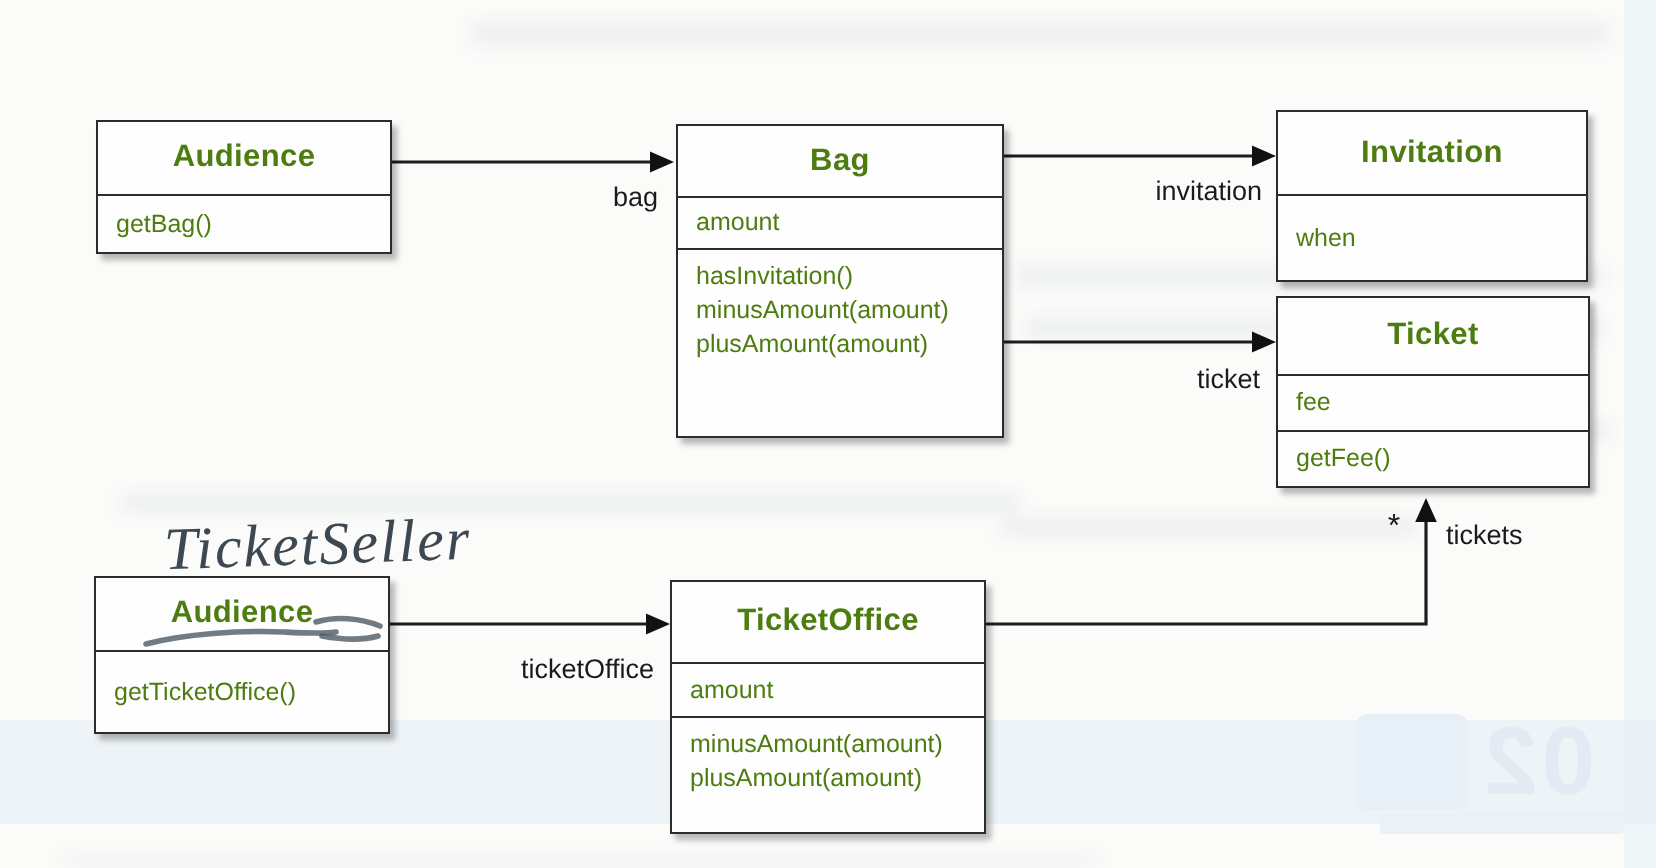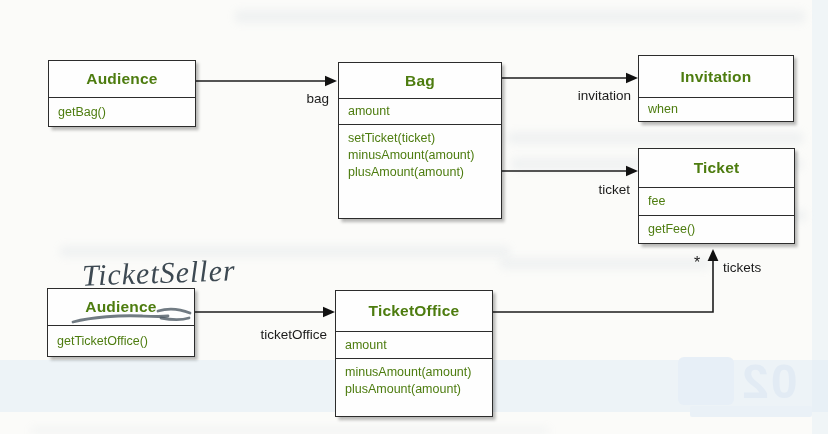--- a/index.html
+++ b/index.html
@@ -90,46 +90,46 @@
       <span class="member">getBag()</span>
     </div>
   </div>
 
   <div class="cls" style="left:338px;top:62px;width:164px;">
     <div class="cls-title" style="height:35px;">Bag</div>
     <div class="cls-sec sec-center" style="height:26px;">
       <span class="member">amount</span>
     </div>
     <div class="cls-sec sec-list" style="height:94px;">
-      <div class="member">setTicket(ticket)</div>
+      <div class="member">hasInvitation()</div>
       <div class="member">minusAmount(amount)</div>
       <div class="member">plusAmount(amount)</div>
     </div>
   </div>
 
   <div class="cls" style="left:638px;top:55px;width:156px;">
     <div class="cls-title" style="height:41px;">Invitation</div>
-    <div class="cls-sec sec-center" style="height:24px;">
+    <div class="cls-sec sec-center" style="height:43px;">
       <span class="member">when</span>
     </div>
   </div>
 
   <div class="cls" style="left:638px;top:148px;width:157px;">
     <div class="cls-title" style="height:38px;">Ticket</div>
     <div class="cls-sec sec-center" style="height:28px;">
       <span class="member">fee</span>
     </div>
     <div class="cls-sec sec-center" style="height:28px;">
       <span class="member">getFee()</span>
     </div>
   </div>
 
   <div class="cls" style="left:47px;top:288px;width:148px;">
     <div class="cls-title" style="height:36px;">Audience</div>
-    <div class="cls-sec sec-center" style="height:31px;">
+    <div class="cls-sec sec-center" style="height:41px;">
       <span class="member">getTicketOffice()</span>
     </div>
   </div>
 
   <div class="cls" style="left:335px;top:290px;width:158px;">
     <div class="cls-title" style="height:40px;">TicketOffice</div>
     <div class="cls-sec sec-center" style="height:27px;">
       <span class="member">amount</span>
     </div>
     <div class="cls-sec sec-list" style="height:58px;">

